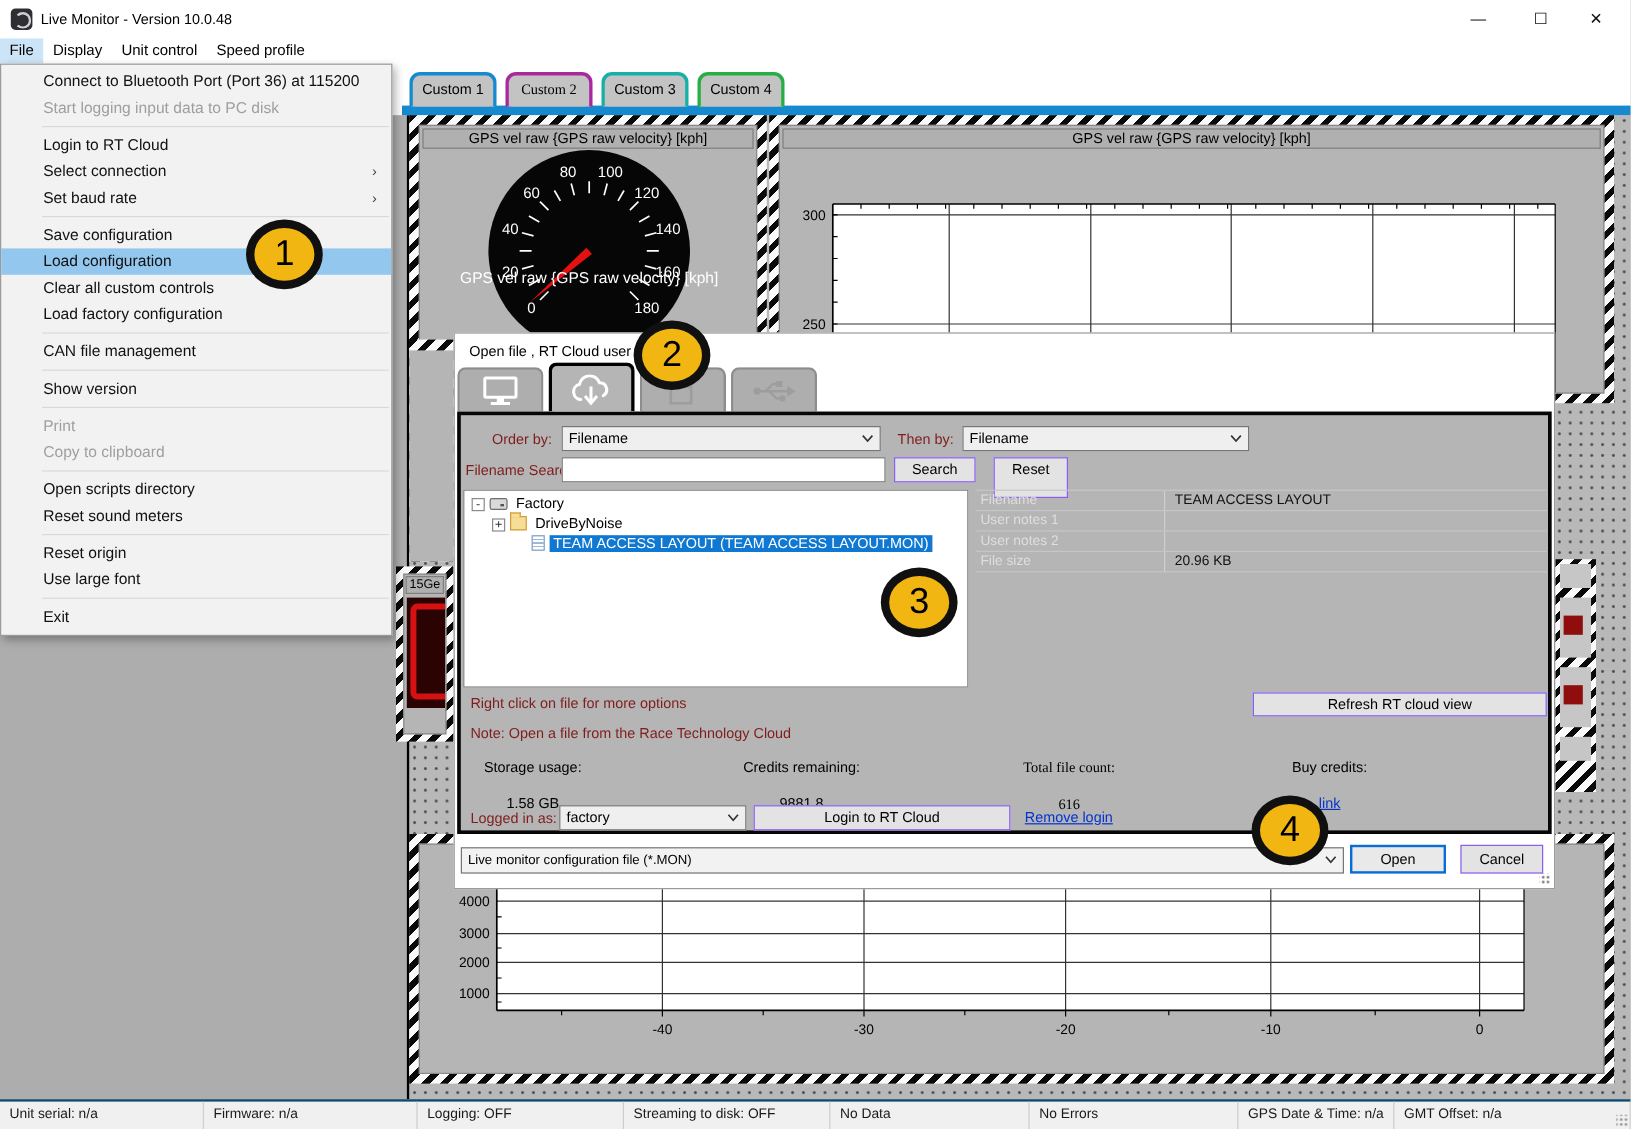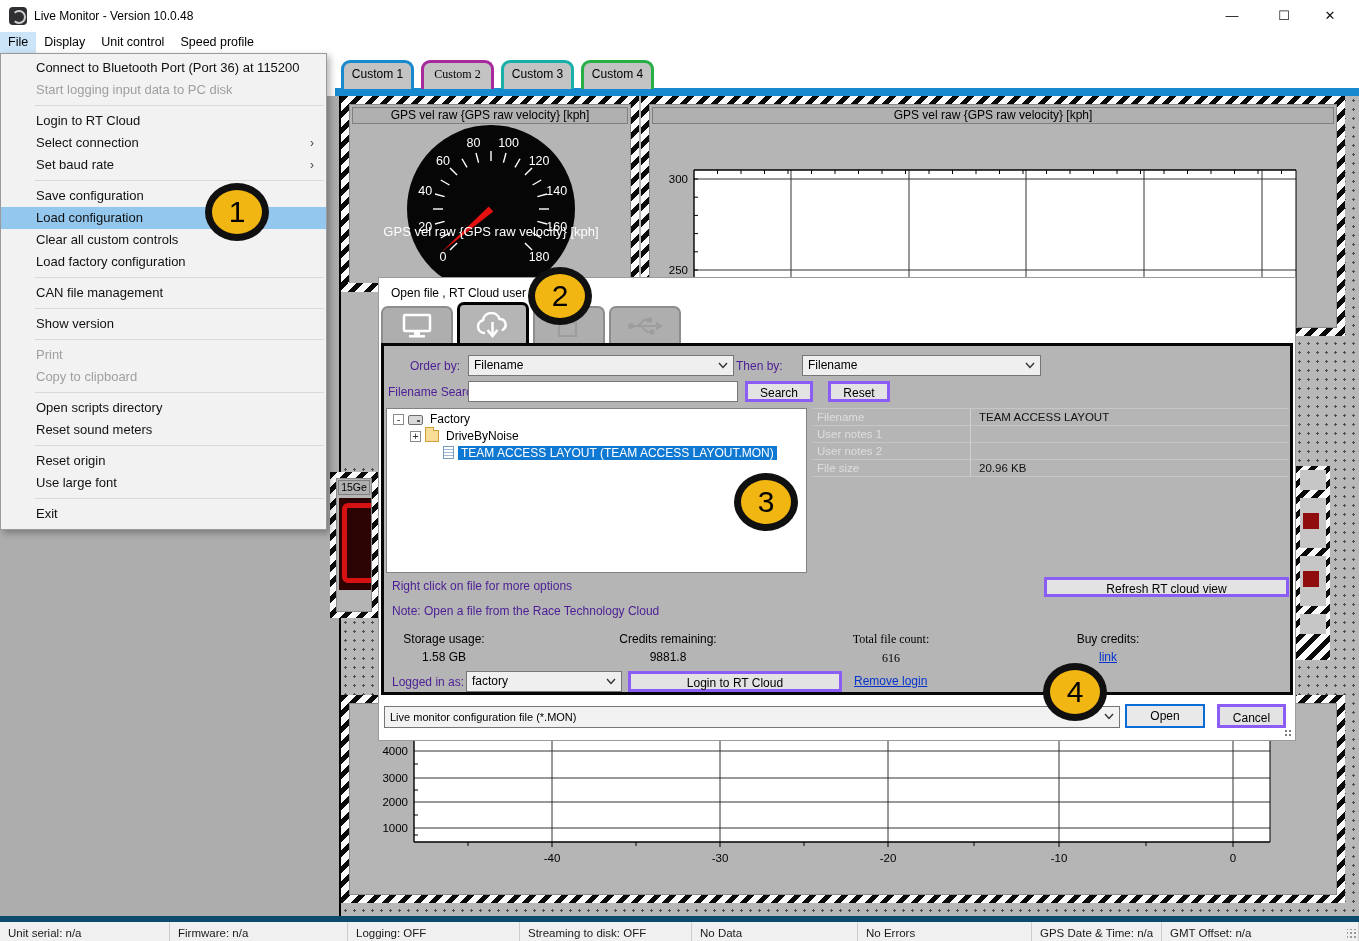--- a/index.html
+++ b/index.html
@@ -82,36 +82,36 @@
   
   #dialog { position:absolute; left:378px; top:277px; width:918px; height:464px; background:#fff;
             border:1px solid #9a9a9a; z-index:50; }
   #dlg-title { position:absolute; left:12px; top:8px; font-size:12px; }
   #dlg-tabs { position:absolute; left:2px; top:24px; height:41px; width:600px; }
   .dtab { position:absolute; top:4px; width:72px; height:37px; background:#aeaeae; border:2px solid #8d8d8d;
           border-bottom:none; border-radius:7px 7px 0 0; text-align:center; padding-top:5px; }
   .dtab.active { top:0; height:41px; background:#b5b5b5; border:3px solid #000; border-bottom:none; z-index:3; padding-top:7px; }
   #dlg-body { position:absolute; left:2px; top:65px; width:912px; height:352px; background:#b5b5b5; border:3px solid #060606; }
 
-  .lbl { position:absolute; font-size:12px; color:#4c1d95; white-space:nowrap; }
+  .lbl { position:absolute; font-size:12px; color:#7f1d1d; white-space:nowrap; }
   .combo { position:absolute; background:#efefef; border:1px solid #767676; font-size:12px;
            line-height:18px; padding-left:5px; white-space:nowrap; overflow:hidden; }
   .combo .chev { position:absolute; right:5px; top:6px; width:10px; height:7px; }
   .tinput { position:absolute; background:#fff; border:1px solid #767676; font-size:12px; padding-left:4px; }
-  .btn { position:absolute; background:#e3e3e3; border:3px solid #8b5cf6; font-size:12px; text-align:center; }
+  .btn { position:absolute; background:#e3e3e3; border:1px solid #8b5cf6; font-size:12px; text-align:center; }
   a.lnk { color:#0633cc; text-decoration:underline; font-size:12px; }
 
   #lbl-orderby { left:8px; top:13px; width:68px; text-align:right; }
   #combo-orderby { left:84px; top:9px; width:266px; height:21px; }
-  #lbl-thenby { left:352px; top:13px; }
+  #lbl-thenby { left:364px; top:13px; }
   #combo-thenby { left:418px; top:9px; width:239px; height:21px; }
   #lbl-fsearch { left:4px; top:39px; width:80px; text-align:right; }
   #input-fsearch { left:84px; top:35px; width:270px; height:21px; }
   #btn-search { left:361px; top:35px; width:68px; height:21px; line-height:19px; }
-  #btn-reset  { left:444px; top:35px; width:62px; height:21px; line-height:19px; }
+  #btn-reset  { left:444px; top:35px; width:62px; height:34px; line-height:19px; }
 
   #tree { position:absolute; left:2px; top:62px; width:421px; height:165px; background:#fff;
           border:1px solid #828282; padding:2px 0 0 2px; overflow:hidden; }
   .tree-row { height:17px; line-height:17px; font-size:12px; white-space:nowrap; }
   .expander { display:inline-block; width:11px; height:11px; border:1px solid #8a8a8a; background:#fff;
               font-size:10px; line-height:9px; text-align:center; vertical-align:0px; margin-right:4px;
               color:#333; font-family:"DejaVu Sans Mono", monospace; }
   .expander-spacer { display:inline-block; width:16px; }
   .ticon { display:inline-block; position:relative; vertical-align:-2px; margin-right:4px; }
   .drive-icon { width:15px; height:10px; background:#d9d9d9; border:1px solid #6d6d6d; border-radius:2px; }
@@ -129,37 +129,37 @@
   #props-rows { border-top:1px solid #c6c6c6; }
   .prow { display:flex; min-height:17px; border-bottom:1px solid #c6c6c6; }
   .pl { width:158px; border-right:1px solid #cfcfcf; padding:2px 0 0 4px; color:#dedede; }
   .pv { flex:1; padding:2px 0 0 8px; color:#111; }
 
   #hint-text { left:8px; top:233px; }
   #refresh-btn { left:660px; top:231px; width:245px; height:20px; line-height:18px;text-align:center; }
   #note-text { left:8px; top:258px; }
 
   .scol { position:absolute; text-align:center; font-size:12px; }
-  .scol .sv { margin-top:4px; }
+  .scol .sv { margin-top:16px; }
 
   #lbl-loggedin { left:8px; top:329px; }
   #combo-loggedin { left:82px; top:325px; width:156px; height:21px; }
   #btn-login { left:244px; top:325px; width:214px; height:21px; line-height:19px; }
   #remove-link { position:absolute; left:470px; top:328px; }
 
   #combo-filetype { left:5px; top:428px; width:736px; height:22px; background:#f2f2f2; font-size:11px; line-height:20px; }
   #open-btn { left:746px; top:426px; width:80px; height:24px; line-height:20px; border:2px solid #0a6cd6; background:#e9e9e9; }
   #cancel-btn { left:838px; top:426px; width:69px; height:24px; line-height:22px; }
   #dlg-grip { position:absolute; right:3px; bottom:3px; width:9px; height:9px;
               background-image:radial-gradient(#7a7a7a 1px, transparent 1.2px); background-size:4px 4px;
               background-position:bottom right; }
 
   
   #statusbar { position:absolute; left:0; top:916px; width:1359px; height:25px; background:#f0f0f0;
-               border-top:6px solid #0c4a6e; display:flex; font-size:11.5px; color:#1a1a1a; }
+               border-top:2px solid #0c4a6e; display:flex; font-size:11.5px; color:#1a1a1a; }
   .sseg { height:23px; line-height:23px; padding-left:8px; border-right:1px solid #cdcdcd;
           white-space:nowrap; overflow:hidden; }
   #sb-grip { position:absolute; right:2px; bottom:2px; width:10px; height:10px;
              background-image:radial-gradient(#9a9a9a 1px, transparent 1.2px); background-size:4px 4px;
              background-position:bottom right; }
 
   svg text { font-family:"Liberation Sans", sans-serif; }
 </style>
 </head>
 <body>

